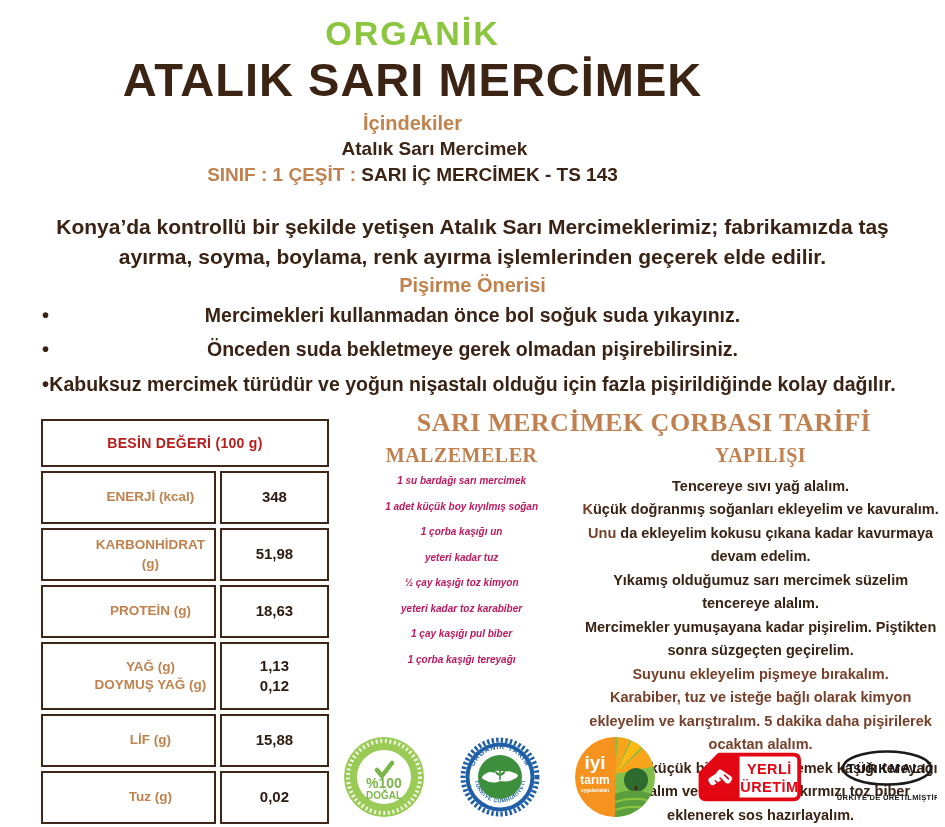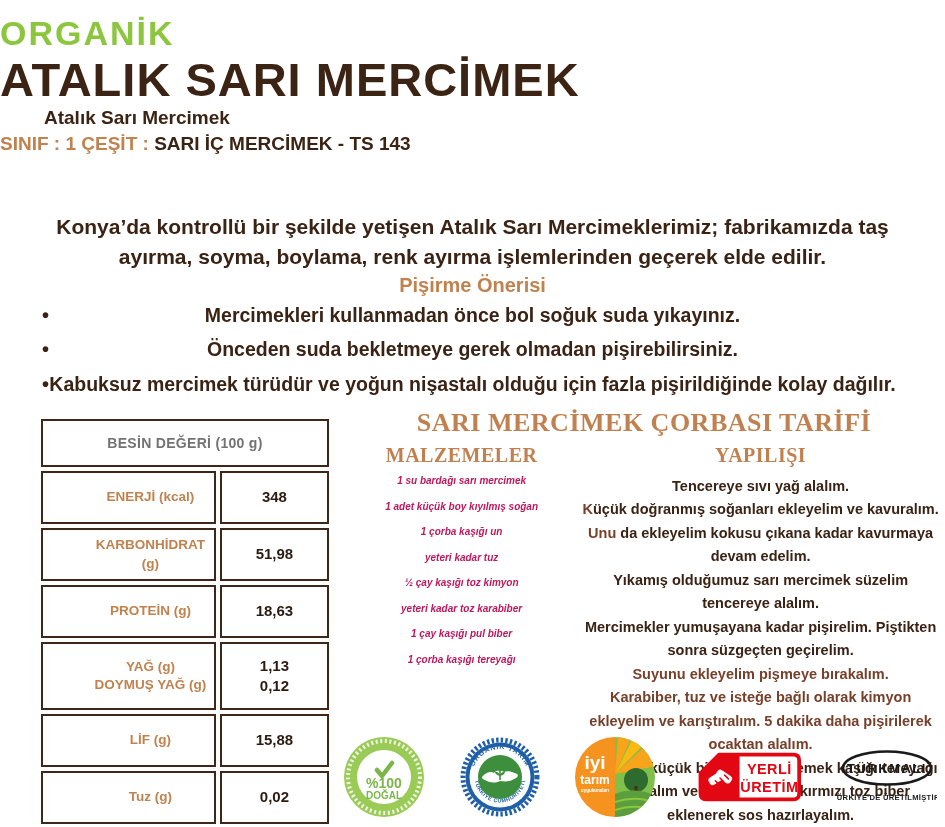--- a/index.html
+++ b/index.html
@@ -1,19 +1,19 @@
 <!DOCTYPE html>
 <html><head>
 <meta charset="utf-8">
 <style>
   html,body{margin:0;padding:0;background:#ffffff;}
   .page{position:relative;width:945px;height:827px;background:#ffffff;overflow:hidden;
         font-family:"Liberation Sans",sans-serif;font-weight:bold;color:#3a2314;}
   
-  .header{position:absolute;top:14px;left:0;width:825px;text-align:left;}
+  .header{position:absolute;top:14px;left:0;width:825px;text-align:center;}
   .brand{font-size:34px;letter-spacing:2px;color:#8cc63f;}
   .main-title{font-size:47px;letter-spacing:1px;color:#3c2415;margin-top:2px;line-height:1.05;}
   .ing-label{font-size:20px;color:#c0824e;margin-top:8px;}
   .ing-value{font-size:19px;color:#3c2415;margin-top:3px;padding-left:44px;}
   .class-line{font-size:19px;margin-top:4px;}
   .class-line .lead{color:#c0824e;}
   .class-line .val{color:#3c2415;}
   
   .description{position:absolute;top:212px;left:22px;width:901px;text-align:center;
                font-size:21px;line-height:1.42;color:#3a2314;}
@@ -21,21 +21,21 @@
   .cook-head{position:absolute;top:274px;left:0;width:945px;text-align:center;
              font-size:20px;color:#c0824e;}
   .bullets{position:absolute;top:302px;left:0;width:945px;}
   .bullet-row{position:relative;text-align:center;font-size:19.5px;color:#3a2314;
               line-height:1.4;margin-bottom:7px;}
   .bullet-row .dot{position:absolute;left:42px;top:-1px;font-size:20px;}
   
   .nutrition{position:absolute;left:37px;top:415px;width:296px;border-collapse:separate;
              border-spacing:4px;}
   .nutrition td{border:2.5px solid #3e2619;background:#fff;text-align:center;vertical-align:middle;}
-  .nutrition .hdr{height:42px;color:#737373;font-size:14px;letter-spacing:.3px;}
+  .nutrition .hdr{height:42px;color:#b91c1c;font-size:14px;letter-spacing:.3px;}
   .nutrition .lbl{width:134px;height:47px;color:#c0824e;font-size:13.5px;line-height:1.35;padding-left:45px;}
   .nutrition .val{width:142px;color:#2c1b10;font-size:15px;line-height:1.35;}
   .nutrition tr.tall .lbl,.nutrition tr.tall .val{height:62px;}
   
   .recipe{position:absolute;left:345px;top:408px;width:598px;}
   .recipe-title{text-align:center;font-family:"Liberation Serif",serif;font-weight:bold;
                 font-size:26px;color:#c0804f;letter-spacing:.5px;}
   .recipe-cols{display:flex;margin-top:6px;}
   .col-ing{width:39%;}
   .col-steps{width:61%;}
@@ -52,20 +52,21 @@
   .badge{flex:0 0 auto;}
 </style>
 </head>
 <body>
 
 <div class="page">
 
   <div class="header">
     <div class="brand">ORGANİK</div>
     <div class="main-title">ATALIK SARI MERCİMEK</div>
+    <div class="ing-label">İçindekiler</div>
     <div class="ing-value">Atalık Sarı Mercimek</div>
     <div class="class-line">
       <span class="lead">SINIF : 1 ÇEŞİT : </span><span class="val">SARI İÇ MERCİMEK - TS 143</span>
     </div>
   </div>
 
   <div class="description">Konya’da kontrollü bir şekilde yetişen Atalık Sarı Mercimeklerimiz; fabrikamızda taş ayırma, soyma, boylama, renk ayırma işlemlerinden geçerek elde edilir.</div>
 
   <div class="cook-head">Pişirme Önerisi</div>
   <div class="bullets">

